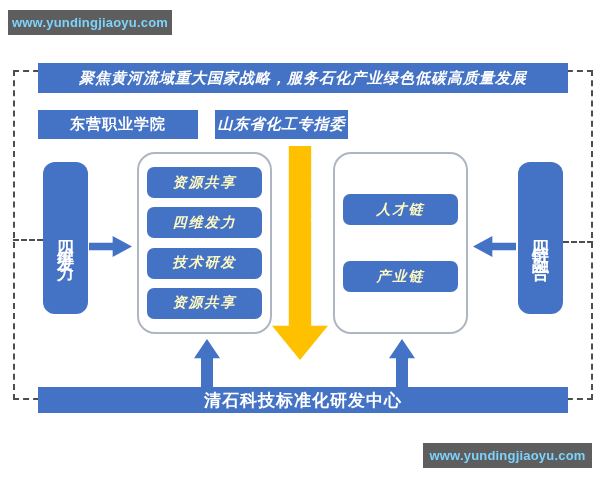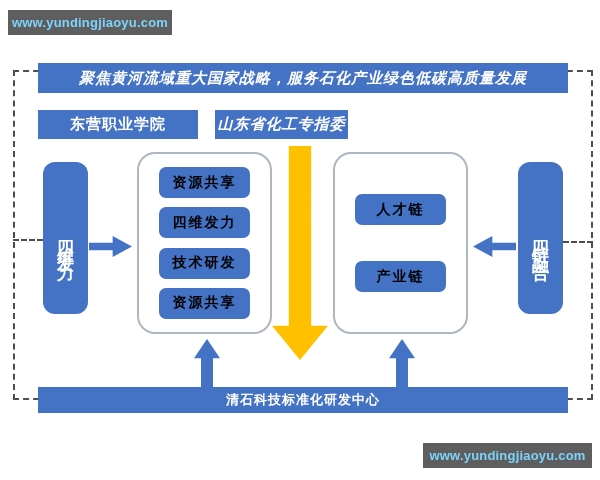--- a/index.html
+++ b/index.html
@@ -23,21 +23,21 @@
   .dash-connector{height:0;border-top:2px dashed #4d4d4d;}
   .conn-left{left:13px;top:239px;width:30px;}
   .conn-right{left:563px;top:241px;width:30px;}
 
   .blue{background:#4472C4;color:#fff;font-weight:bold;}
   .banner{
     display:flex;align-items:center;justify-content:center;
     font-size:15px;letter-spacing:1px;
   }
   .banner-top{left:38px;top:63px;width:530px;height:30px;font-style:italic;}
-  .banner-bottom{left:38px;top:387px;width:530px;height:26px;font-size:13px;}
+  .banner-bottom{left:38px;top:387px;width:530px;height:26px;font-size:17px;}
 
   .org-box{
     top:110px;height:29px;display:flex;align-items:center;justify-content:center;
     font-size:15px;letter-spacing:1px;
   }
   .org-1{left:38px;width:160px;}
   .org-2{left:215px;width:133px;font-style:italic;}
   .org-3{left:390px;width:178px;font-size:12.5px;}
 
   .pillar{
@@ -54,24 +54,24 @@
 
   .group{
     top:152px;width:135px;height:182px;background:#fff;
     border:2px solid #aeb6c2;border-radius:18px;
     display:flex;flex-direction:column;align-items:center;justify-content:space-evenly;
     padding:4px 0;
   }
   .group-left{left:137px;}
   .group-right{left:333px;}
   .group-item{
-    width:91px;height:31px;border-radius:7px;
+    width:115px;height:31px;border-radius:7px;
     display:flex;align-items:center;justify-content:center;
     font-size:14px;letter-spacing:2px;
-    background:#4472C4;color:#000000;font-weight:bold;
+    background:#4472C4;color:#fef9c3;font-weight:bold;font-style:italic;
   }
 
   .center-arrow{
     left:272px;top:146px;width:56px;height:214px;background:#FFC000;
     clip-path:polygon(30% 0,70% 0,70% 84%,100% 84%,50% 100%,0 84%,30% 84%);
   }
   .center-arrow-text{
     position:absolute;left:0;top:12px;width:100%;
     display:flex;justify-content:center;
     writing-mode:vertical-rl;text-orientation:upright;

